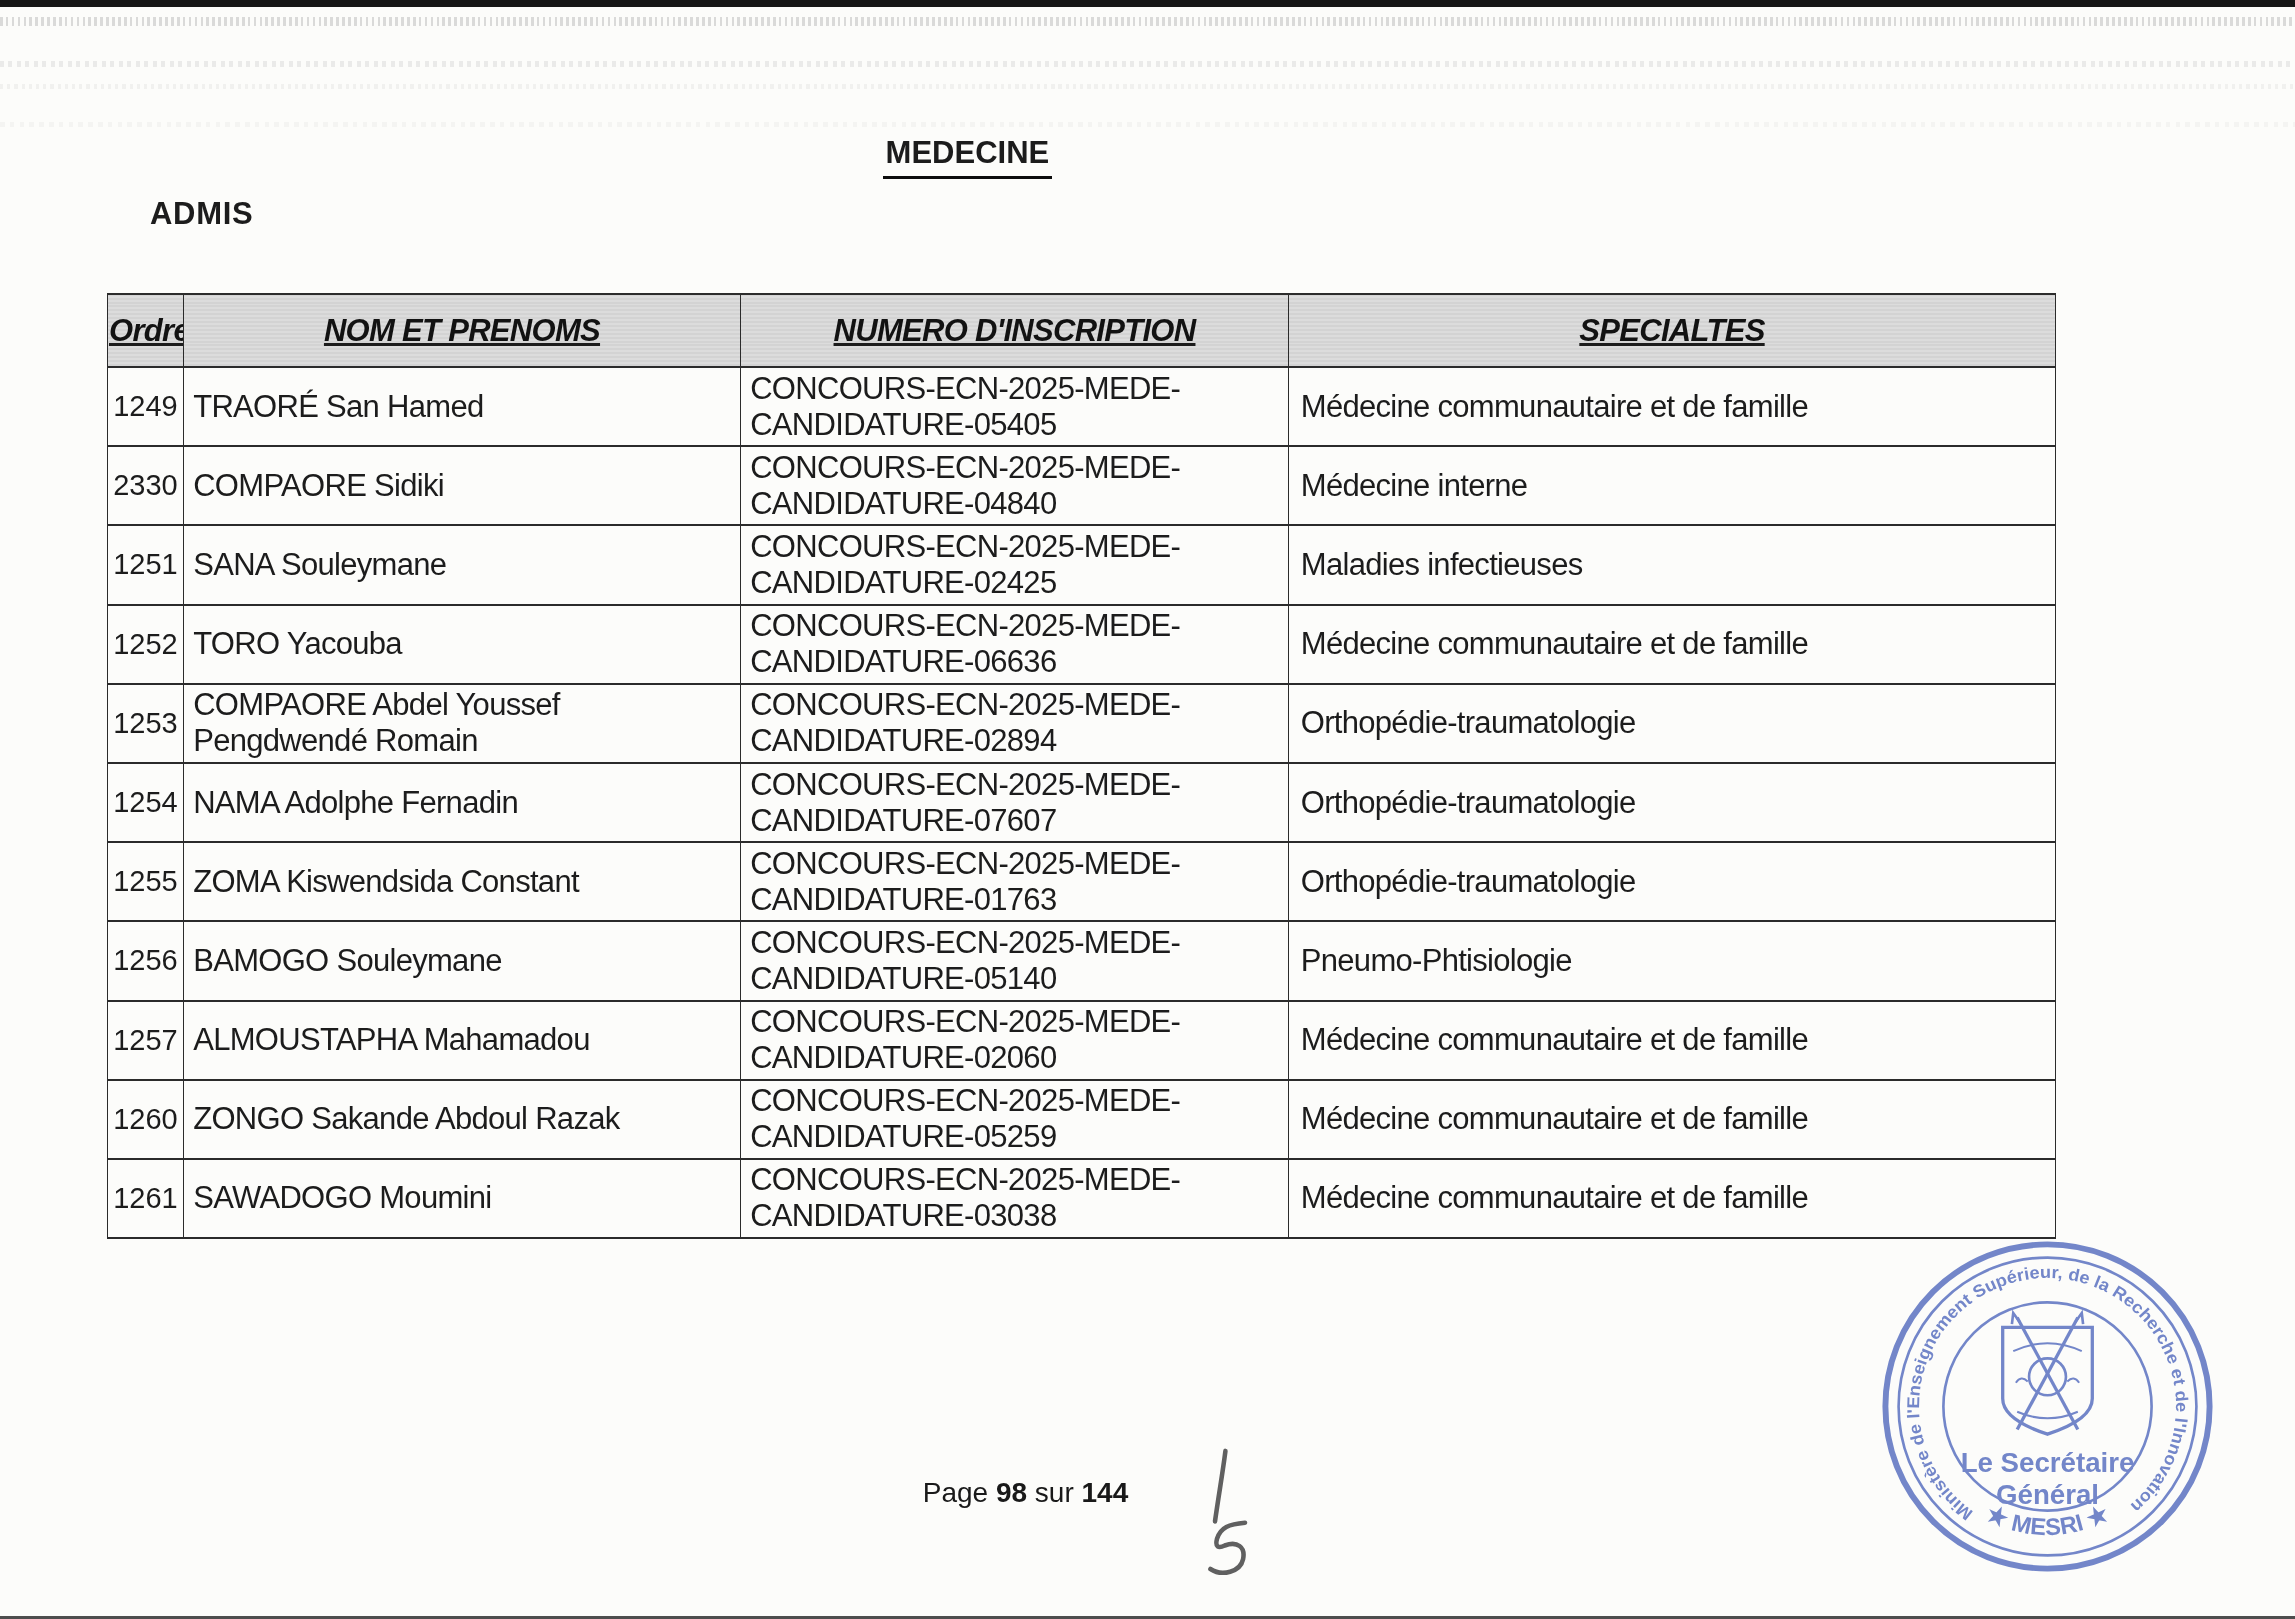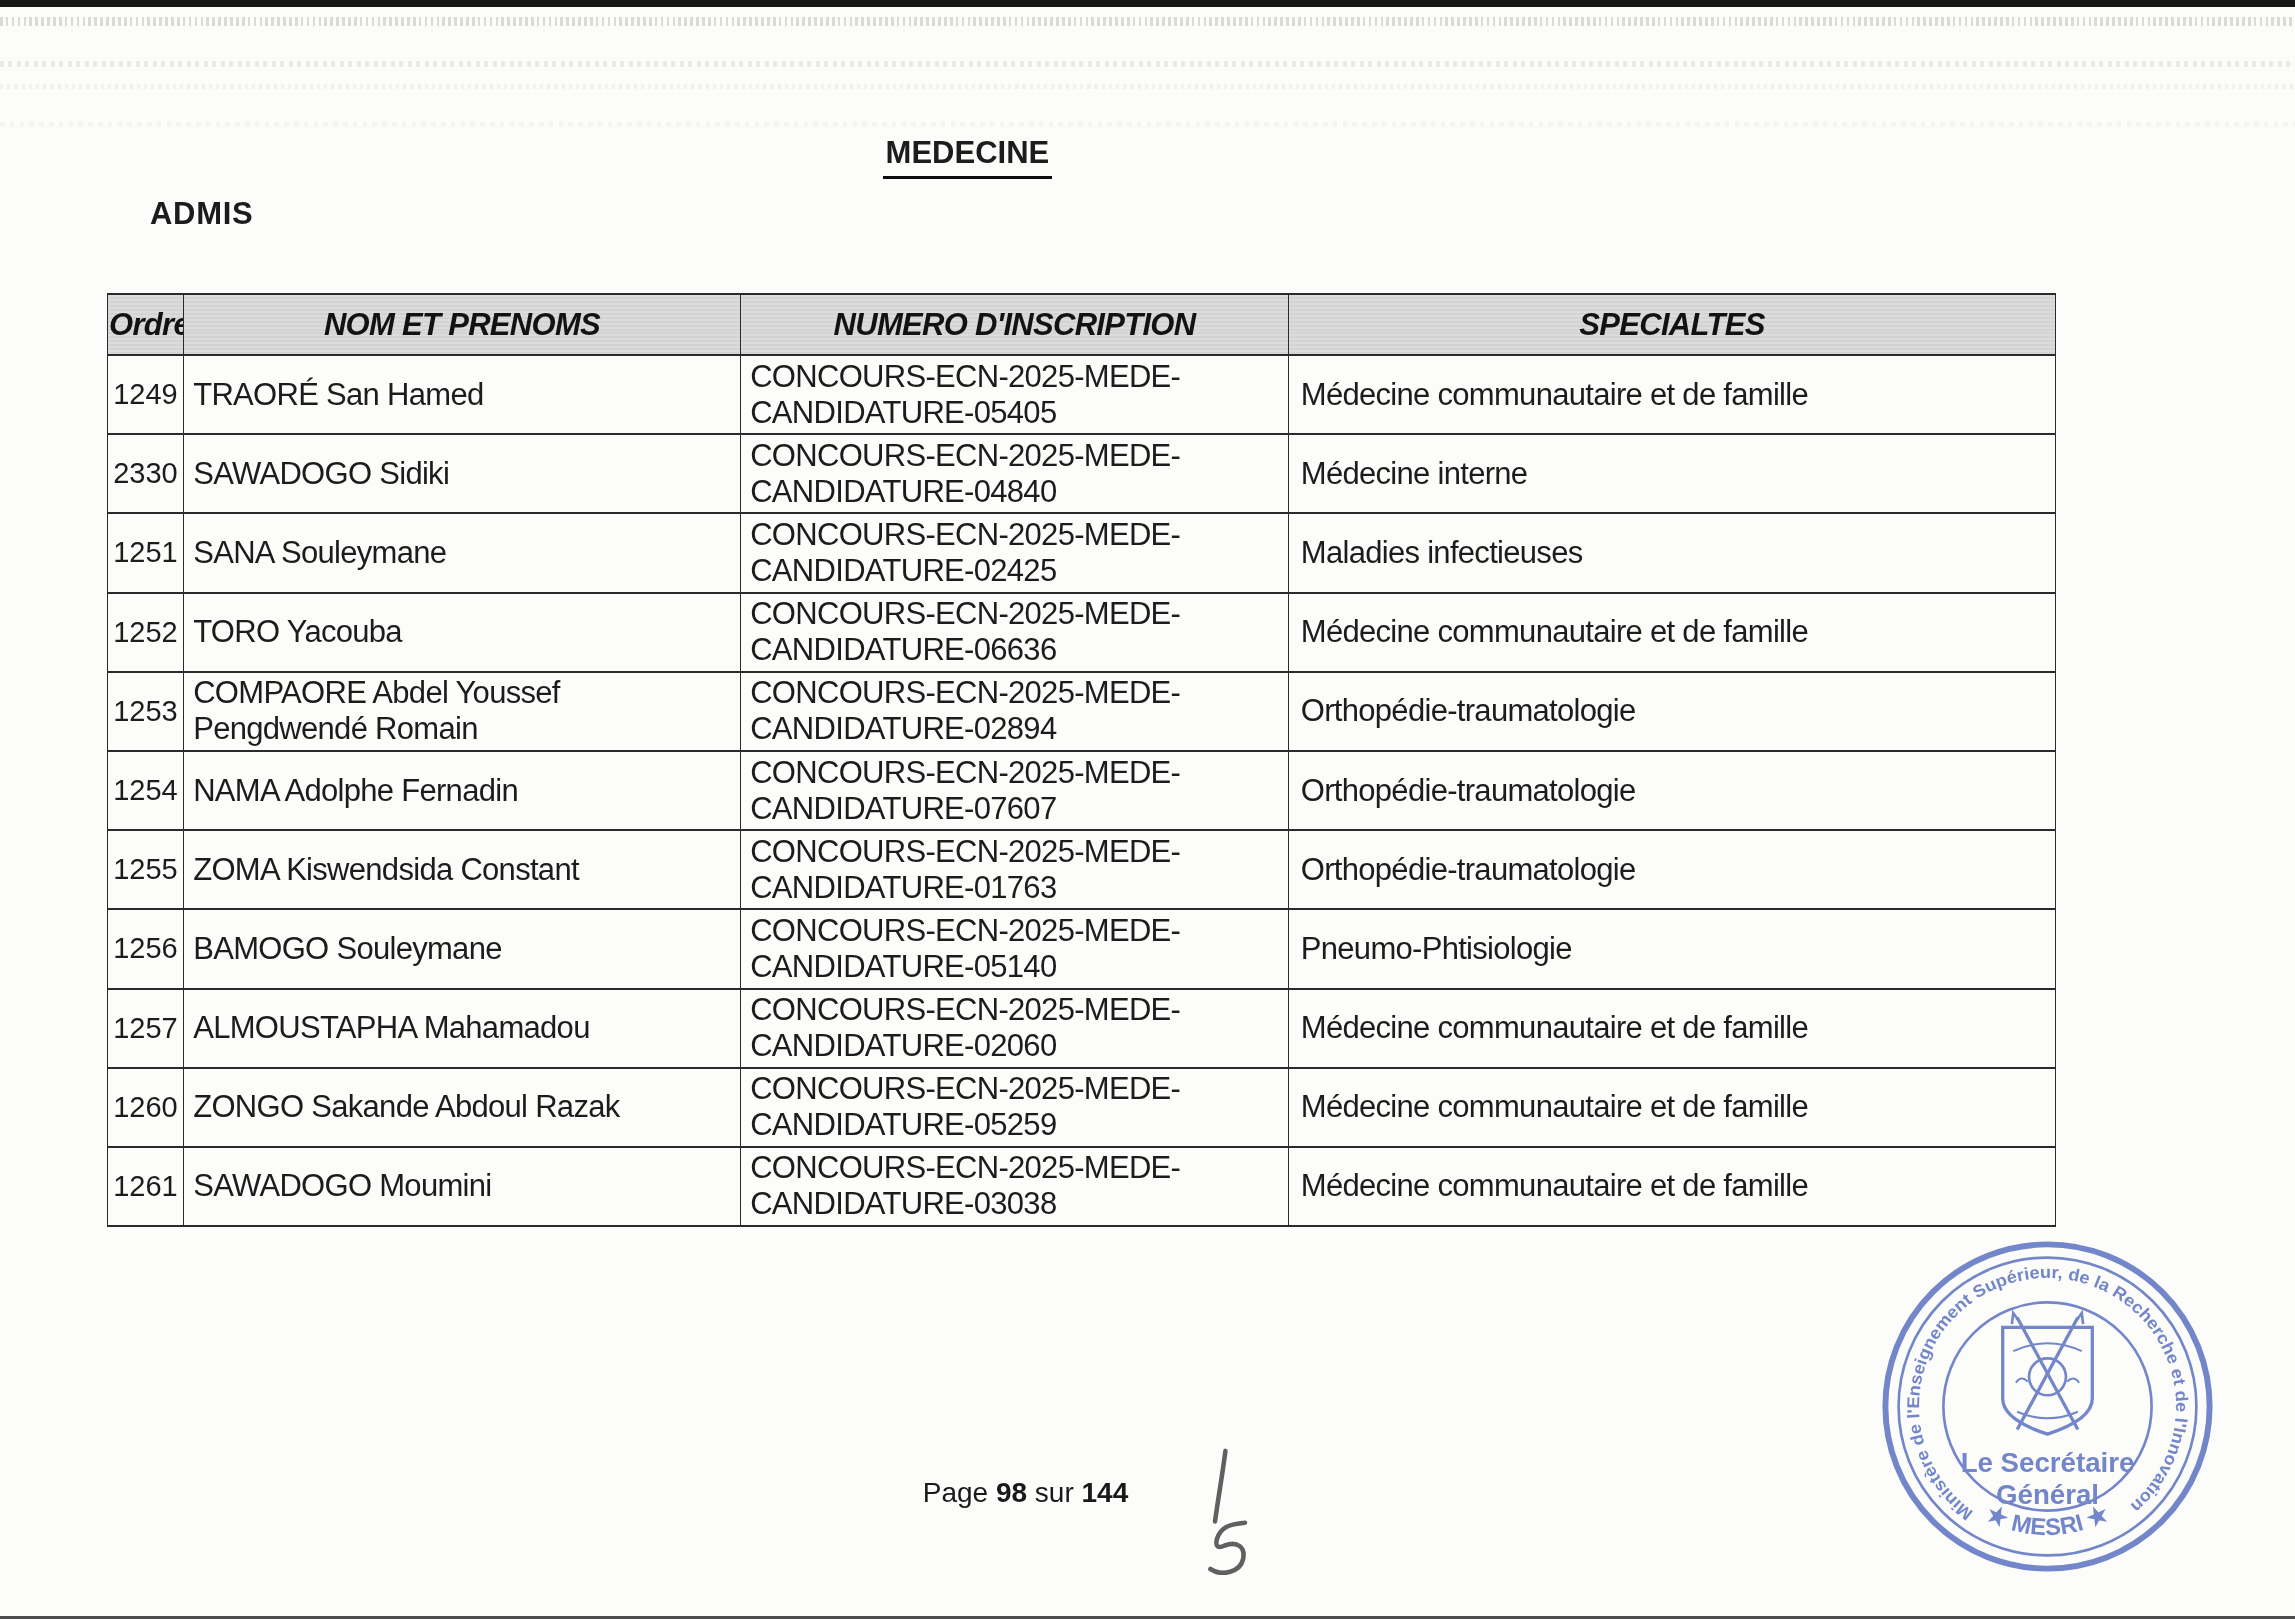--- a/index.html
+++ b/index.html
@@ -42,21 +42,21 @@
   table.results col.c-ordre{width:76px;}
   table.results col.c-nom{width:557px;}
   table.results col.c-numero{width:548px;}
   table.results col.c-spec{width:767px;}
   table.results th, table.results td{
     border:1.3px solid #2b2b2b;
     border-top-width:2px;border-bottom-width:2px;
     vertical-align:middle;
     overflow:hidden;
   }
-  table.results thead tr{height:61px;}
+  table.results thead tr{height:73px;text-decoration:underline;}
   table.results th{
     background:repeating-linear-gradient(0deg,#d3d3d3 0 2px,#dcdcdc 2px 3.9px);
     font-style:italic;font-weight:bold;font-size:31px;
     text-align:center;color:#121212;
   }
   table.results tbody tr{height:73px;}
   td.col-ordre{text-align:center;font-size:29px;letter-spacing:0;}
   td.col-nom{padding:2.6px 9.2px;}
   td.col-numero{padding:2.6px 9.2px;white-space:pre-line;line-height:36px;}
   td.col-spec{padding:2.6px 11.8px;}
@@ -107,21 +107,21 @@
     <tbody id="rows">
         <tr>
           <td class="col-ordre">1249</td>
           <td class="col-nom">TRAORÉ  San Hamed</td>
           <td class="col-numero">CONCOURS-ECN-2025-MEDE-
 CANDIDATURE-05405</td>
           <td class="col-spec">Médecine communautaire et de famille</td>
         </tr>
         <tr>
           <td class="col-ordre">2330</td>
-          <td class="col-nom">SAWADOGO  Sidiki</td>
+          <td class="col-nom">COMPAORE  Sidiki</td>
           <td class="col-numero">CONCOURS-ECN-2025-MEDE-
 CANDIDATURE-04840</td>
           <td class="col-spec">Médecine interne</td>
         </tr>
         <tr>
           <td class="col-ordre">1251</td>
           <td class="col-nom">SANA  Souleymane</td>
           <td class="col-numero">CONCOURS-ECN-2025-MEDE-
 CANDIDATURE-02425</td>
           <td class="col-spec">Maladies infectieuses</td>

